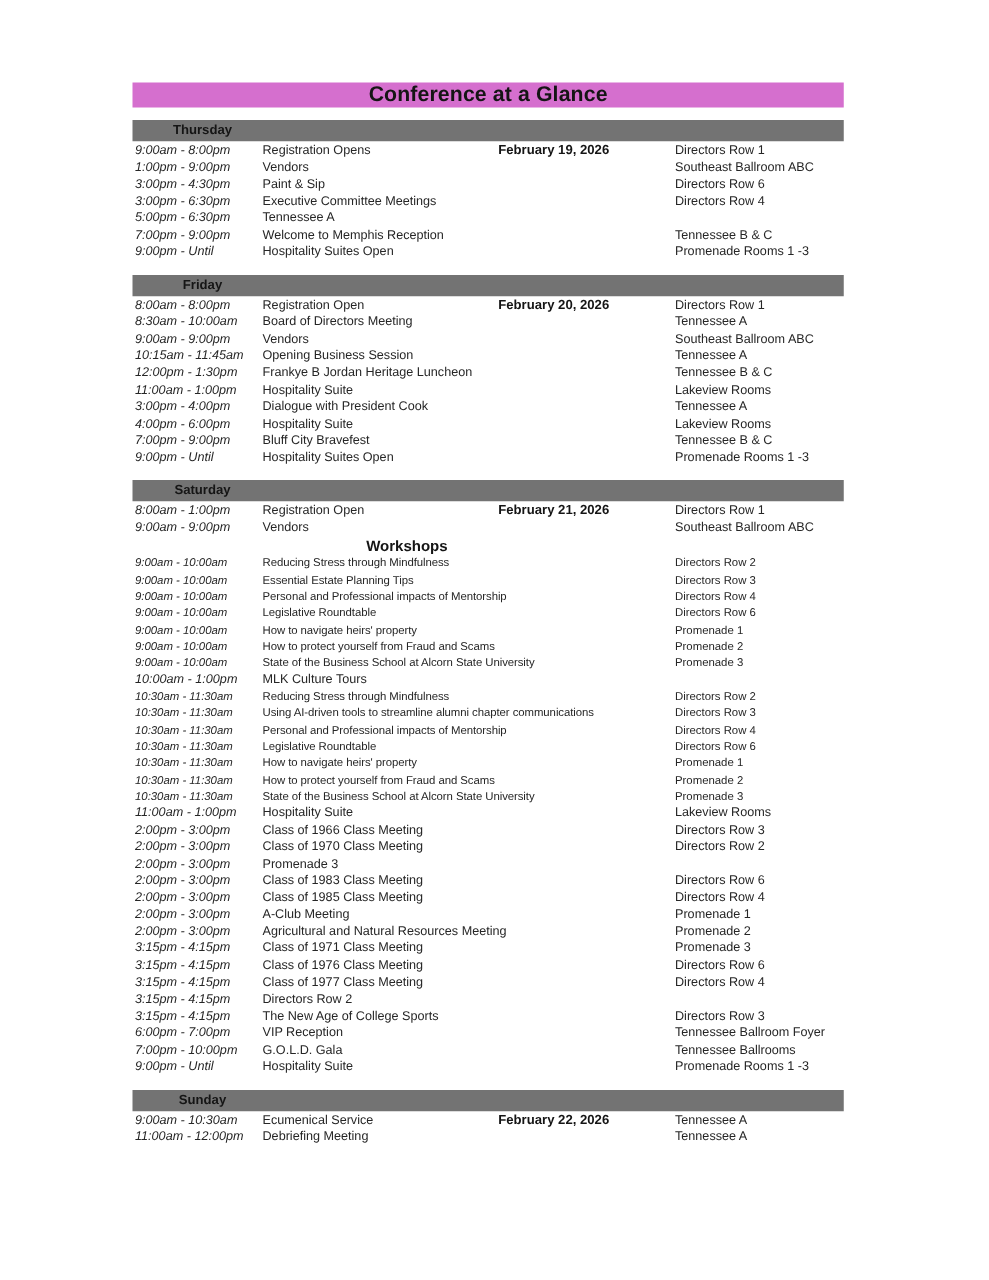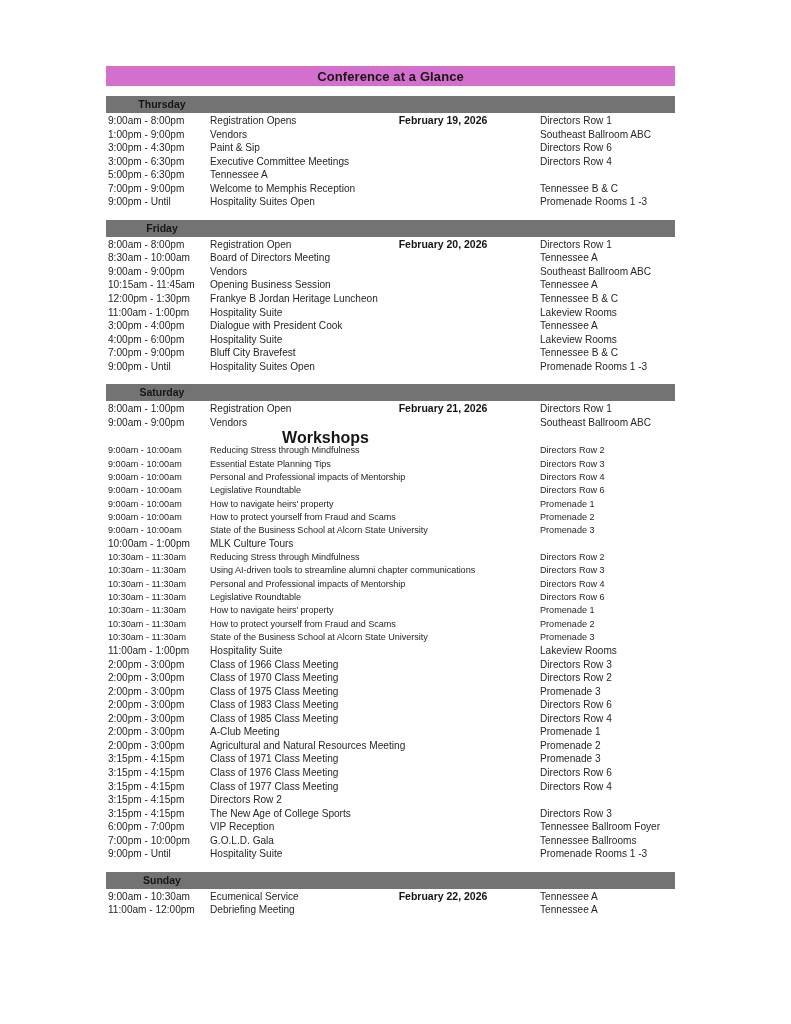--- a/index.html
+++ b/index.html
@@ -25,21 +25,21 @@
 
   
   .title-bar {
     height: 20px;
     background: #d56fce;
     display: flex;
     align-items: center;
     justify-content: center;
   }
   .title-bar .title-text {
-    font-size: 13px;
+    font-size: 17px;
     font-weight: bold;
     color: #151515;
     letter-spacing: 0.1px;
   }
 
   
   .day-section { margin-top: 0; }
   .day-gap { height: 10px; }
 
   .day-header {
@@ -80,20 +80,21 @@
     align-items: baseline;
     height: 13.55px;
     font-size: 10.1px;
     color: #262626;
     white-space: nowrap;
   }
   .row .time {
     width: 104px;
     flex: 0 0 104px;
     padding-left: 2px;
+    font-style: italic;
   }
   .row .event {
     width: 330px;
     flex: 0 0 330px;
   }
   .row .loc {
     flex: 1 1 auto;
   }
 
   
@@ -101,21 +102,21 @@
     font-size: 9.1px;
     height: 13.3px;
   }
   .row.small .event { letter-spacing: -0.05px; }
 
   
   .sub-heading {
     height: 15px;
     line-height: 15px;
     text-align: center;
-    font-size: 16px;
+    font-size: 12px;
     font-weight: bold;
     color: #151515;
     padding-right: 130px;
   }
 </style>
 </head>
 <body>
 
 <div class="page">
   <div class="sheet">
@@ -330,21 +331,20 @@
               <div class="event">Class of 1966 Class Meeting</div>
               <div class="loc">Directors Row 3</div>
             </div>
             <div class="row">
               <div class="time">2:00pm - 3:00pm</div>
               <div class="event">Class of 1970 Class Meeting</div>
               <div class="loc">Directors Row 2</div>
             </div>
             <div class="row">
               <div class="time">2:00pm - 3:00pm</div>
-              <div class="event">Class of 1975 Class Meeting</div>
               <div class="loc">Promenade 3</div>
             </div>
             <div class="row">
               <div class="time">2:00pm - 3:00pm</div>
               <div class="event">Class of 1983 Class Meeting</div>
               <div class="loc">Directors Row 6</div>
             </div>
             <div class="row">
               <div class="time">2:00pm - 3:00pm</div>
               <div class="event">Class of 1985 Class Meeting</div>

